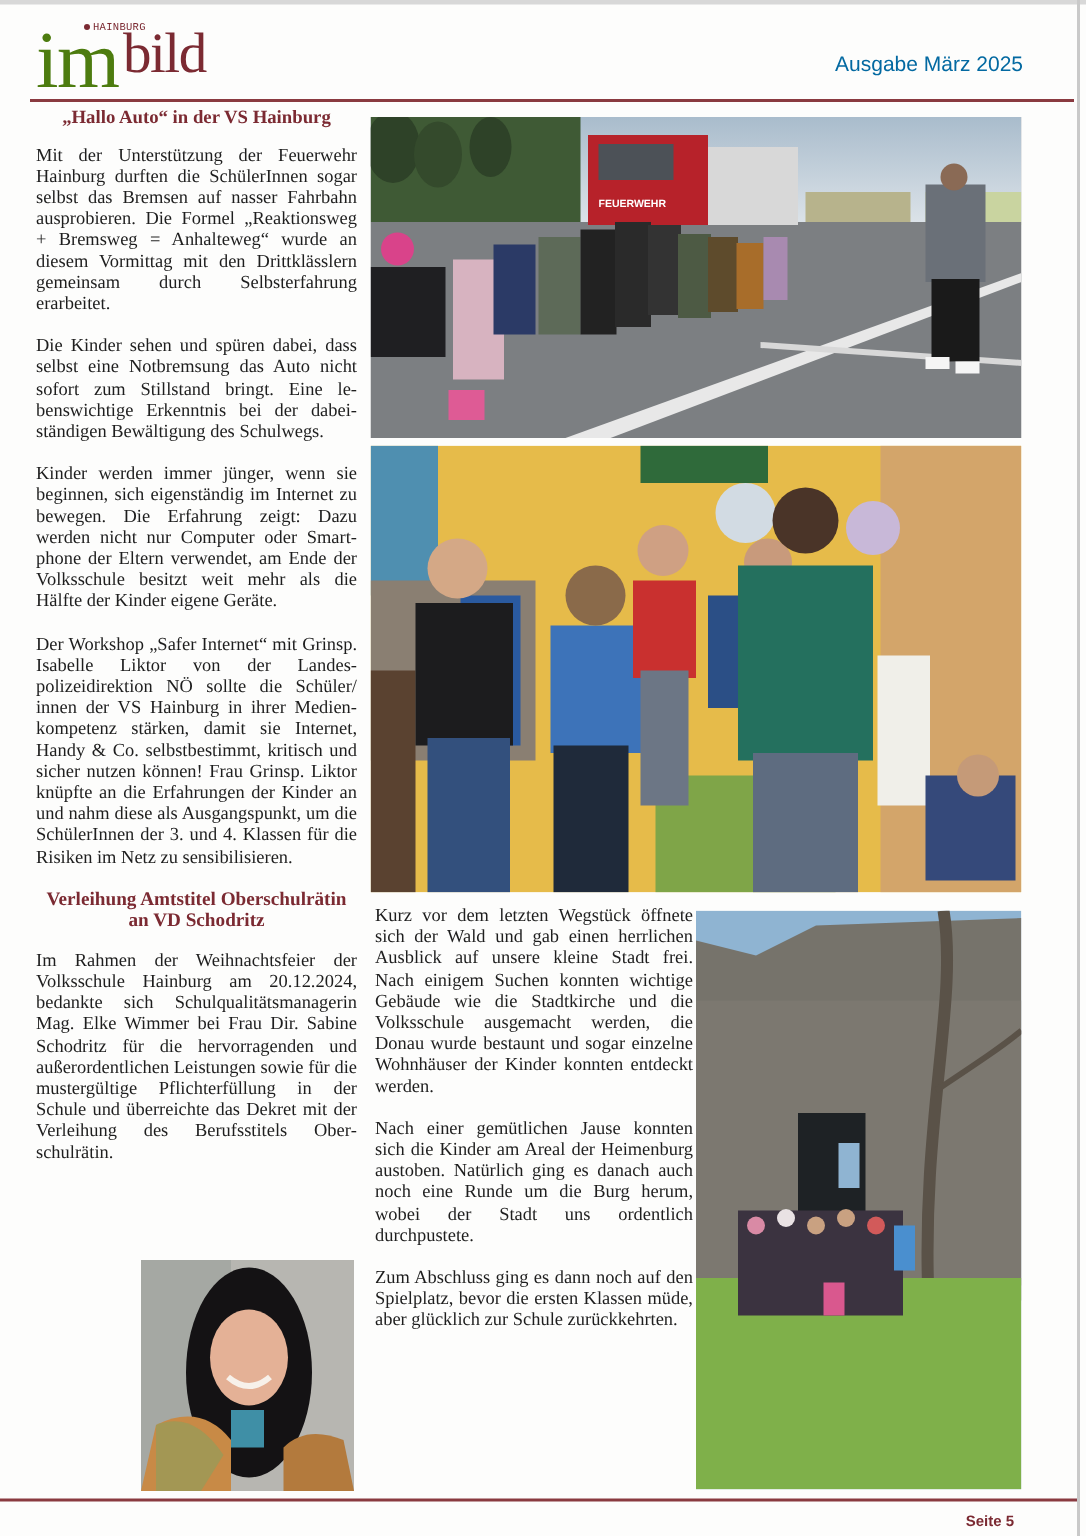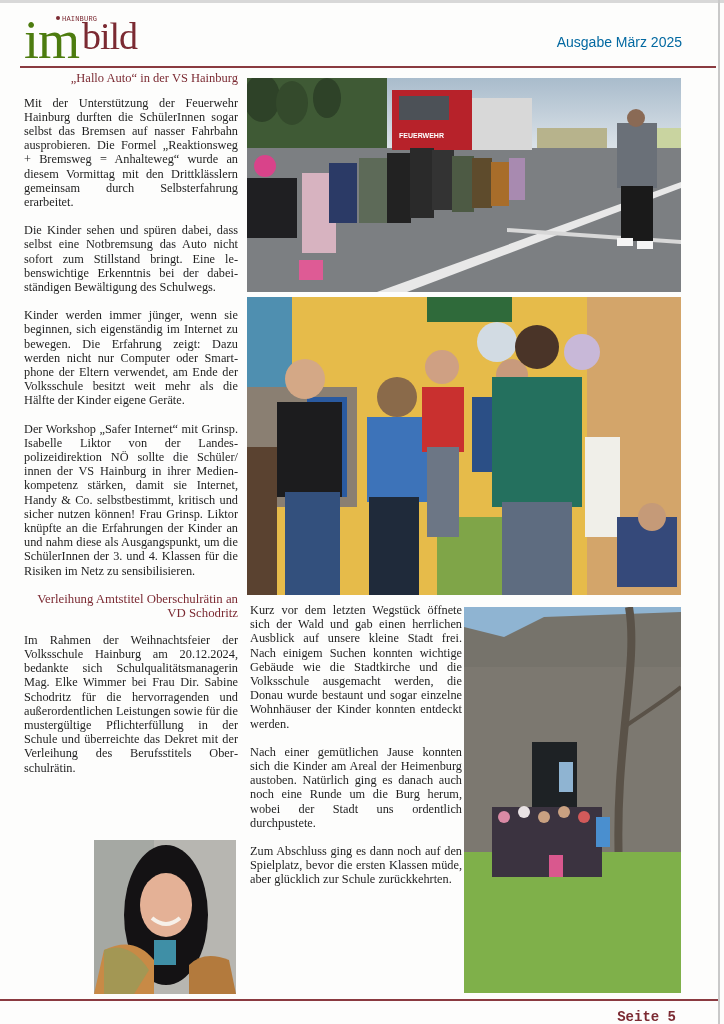--- a/index.html
+++ b/index.html
@@ -11,26 +11,26 @@
 
     
     .masthead { position: absolute; left: 22px; top: 8px; width: 200px; height: 58px; }
     .masthead .kicker { position: absolute; left: 40px; top: 7px; font-family: Liberation Mono, monospace; font-size: 7px; color: #7b2a32; letter-spacing: 0.2px; }
     .masthead .kicker-dot { position: absolute; left: 34px; top: 8px; width: 4px; height: 4px; border-radius: 50%; background: #7b2a32; }
     .masthead .im { position: absolute; left: 2px; top: 4px; font-family: "Liberation Serif", serif; font-size: 54px; color: #4d7c0f; letter-spacing: -1px; line-height: 56px; }
     .masthead .bild { position: absolute; left: 60px; top: -2px; font-family: "Liberation Serif", serif; font-size: 38px; color: #7b2a32; letter-spacing: -1px; line-height: 60px; }
     .issue { position: absolute; right: 42px; top: 34px; font-family: "Liberation Sans", sans-serif; font-size: 14px; color: #0369a1; }
     .rule-top { position: absolute; left: 20px; top: 66px; width: 696px; height: 2px; background: #8a3a40; }
     .rule-bottom { position: absolute; left: 0; top: 999px; width: 718px; height: 2px; background: #8a3a40; }
-    .page-number { position: absolute; right: 48px; top: 1009px; font-family: Liberation Mono, monospace; font-size: 14px; color: #7b2a32; font-weight: bold; }
+    .page-number { position: absolute; right: 48px; top: 1009px; font-family: Liberation Sans, sans-serif; font-size: 10px; color: #7b2a32; font-weight: bold; }
 
     
     .col { position: absolute; text-align: justify; font-size: 12.3px; line-height: 14.2px; hyphens: manual; }
     .col p { margin-bottom: 14px; }
-    .col h2 { font-size: 12.8px; line-height: 14.5px; color: #7b2a32; font-weight: normal; text-align: right; margin-bottom: 12px; }
+    .col h2 { font-size: 12.8px; line-height: 14.5px; color: #7b2a32; font-weight: bold; text-align: center; margin-bottom: 12px; }
     .col-left { left: 24px; top: 71px; width: 214px; }
     .col-mid { left: 250px; top: 603px; width: 212px; }
     .col-mid h2 { margin-bottom: 1px; }
     .col-left h2.first { margin-bottom: 10px; color: #7b2a32; font-size: 12.5px; }
 
     
     .photo { position: absolute; overflow: hidden; }
     .photo svg { display: block; width: 100%; height: 100%; }
     .photo-firetruck { left: 247px; top: 78px; width: 434px; height: 214px; }
     .photo-classroom { left: 247px; top: 297px; width: 434px; height: 298px; }

